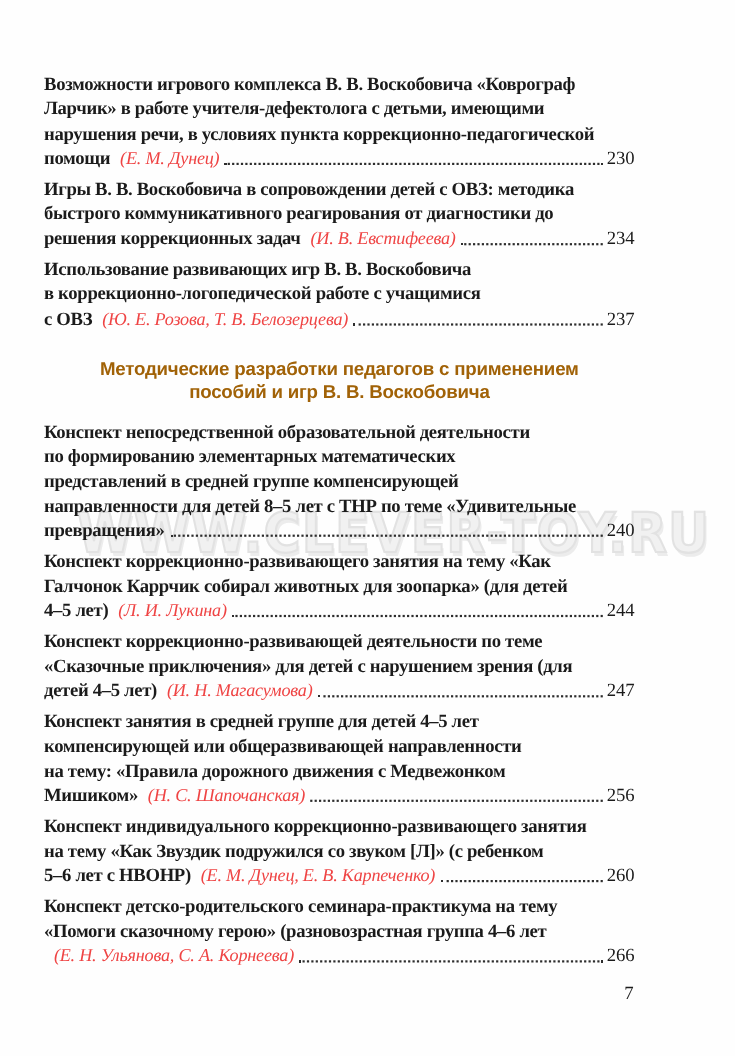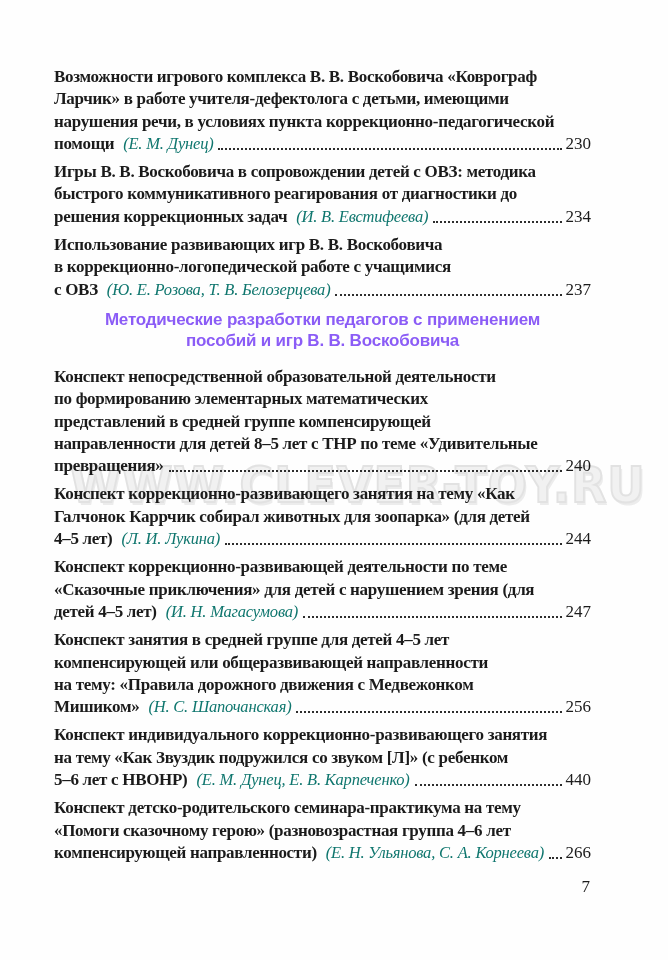--- a/index.html
+++ b/index.html
@@ -26,21 +26,21 @@
     white-space: nowrap;
     color: #f1f1f1;
     -webkit-text-stroke: 2px #e2e2e2;
     text-shadow: 2px 3px 0 #ececec;
     transform: scaleX(0.92);
     transform-origin: left center;
     user-select: none;
   }
   .content {
     position: absolute;
-    left: 54px; top: 66px;
+    left: 40px; top: 66px;
     width: 537px;
     z-index: 1;
   }
   .entry { margin: 0 0 6px 0; }
   .title-line {
     font-weight: 700;
     font-size: 17px;
     line-height: 22.3px;
     letter-spacing: -0.3px;
     white-space: nowrap;
@@ -54,21 +54,21 @@
   }
   .title-frag {
     font-weight: 700;
     letter-spacing: -0.3px;
     flex: 0 0 auto;
   }
   .authors {
     font-style: italic;
     font-weight: 400;
     font-size: 16.5px;
-    color: #0f766e;
+    color: #ef4444;
     margin-left: 9px;
     flex: 0 0 auto;
     letter-spacing: -0.2px;
   }
   .leader {
     flex: 1 1 auto;
     min-width: 12px;
     border-bottom: 2px dotted #2d2d2d;
     align-self: flex-end;
     margin: 0 4px 5px 5px;
@@ -78,22 +78,22 @@
     font-weight: 400;
     flex: 0 0 auto;
   }
   .section-heading {
     font-family: "Liberation Sans", sans-serif;
     font-weight: 700;
     font-size: 17px;
     line-height: 21px;
     letter-spacing: -0.2px;
     text-align: center;
-    margin: 8px 0 15px 0;
-    color: #8b5cf6;
+    margin: 24px 0 15px 0;
+    color: #a16207;
   }
   .page-footer {
     text-align: right;
     font-size: 17px;
     margin-top: 13px;
     padding-right: 1px;
     color: #1b1b1b;
   }
 </style>
 </head>
@@ -185,28 +185,27 @@
             <span class="pagenum">256</span>
           </div>
         </div>
         <div class="entry">
           <div class="title-line">Конспект индивидуального коррекционно-развивающего занятия</div>
           <div class="title-line">на тему «Как Звуздик подружился со звуком [Л]» (с ребенком</div>
           <div class="last-row">
             <span class="title-frag">5–6 лет с НВОНР)</span>
             <span class="authors">(Е. М. Дунец, Е. В. Карпеченко)</span>
             <span class="leader"></span>
-            <span class="pagenum">440</span>
+            <span class="pagenum">260</span>
           </div>
         </div>
         <div class="entry">
           <div class="title-line">Конспект детско-родительского семинара-практикума на тему</div>
           <div class="title-line">«Помоги сказочному герою» (разновозрастная группа 4–6 лет</div>
           <div class="last-row">
-            <span class="title-frag">компенсирующей направленности)</span>
             <span class="authors">(Е. Н. Ульянова, С. А. Корнеева)</span>
             <span class="leader"></span>
             <span class="pagenum">266</span>
           </div>
         </div>
       </div>
 
     <div class="page-footer">7</div>
   </main>
 </div>

